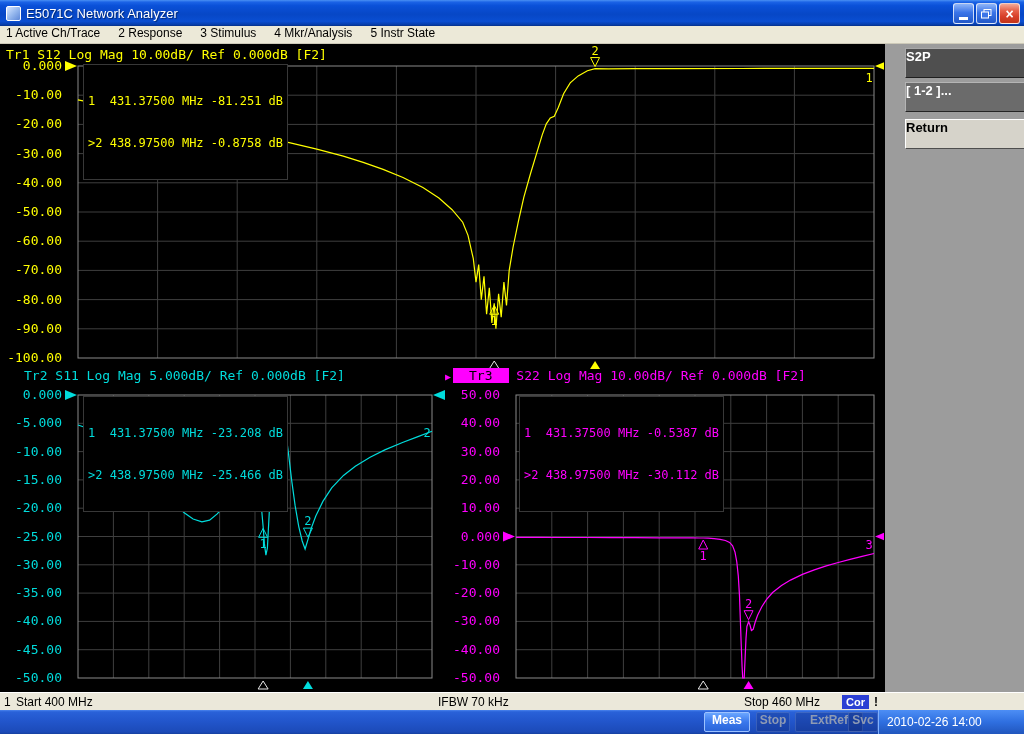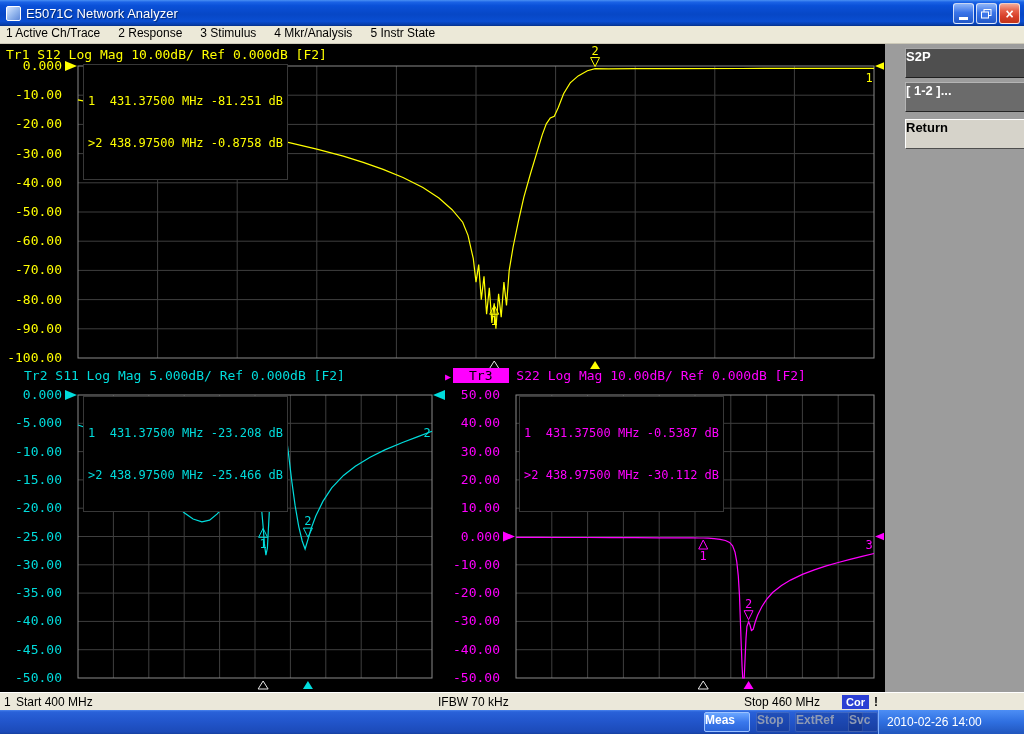--- a/index.html
+++ b/index.html
@@ -56,21 +56,21 @@
   .sb-start{left:16px}
   .sb-ifbw{left:438px}
   .sb-stop{left:744px}
   .sb-cor{left:842px;top:2px;background:#2b3fd4;color:#fff;font:bold 11px "Liberation Sans",sans-serif;
     padding:0 4px;height:14px;line-height:14px}
   .sb-alert{left:874px;font-weight:bold}
 
   
   .taskbar{position:absolute;left:0;top:710px;width:1024px;height:24px;
     background:linear-gradient(180deg,#4a84ee 0%,#2961d8 8%,#2256cc 45%,#1c4ab8 92%,#16409e 100%)}
-  .tb-item{position:absolute;top:2px;height:20px;line-height:19px;
+  .tb-item{position:absolute;top:2px;height:20px;line-height:19px;text-align:center;
     font:bold 12px "Liberation Sans",sans-serif;border-radius:2px}
   .tb-active{left:704px;width:46px;color:#fff;border:1px solid #9cc2ff;
     background:linear-gradient(180deg,#6aa6ff 0%,#3a78ec 50%,#2a64d8 100%)}
   .tb-dim{color:#8e9ab4;background:rgba(8,24,80,.22);border:1px solid rgba(130,160,220,.30)}
   .tb-stop{left:756px;width:34px}
   .tb-extref{left:795px;width:68px}
   .tb-svc{left:848px;width:30px}
   .tray{position:absolute;left:878px;top:0;width:146px;height:24px;
     background:linear-gradient(180deg,#4d8ef5 0%,#2f6fe0 50%,#2156bd 100%);border-left:1px solid #7fb0ff}
   .clock{line-height:24px;padding-left:8px;color:#fff;font-size:12px}

